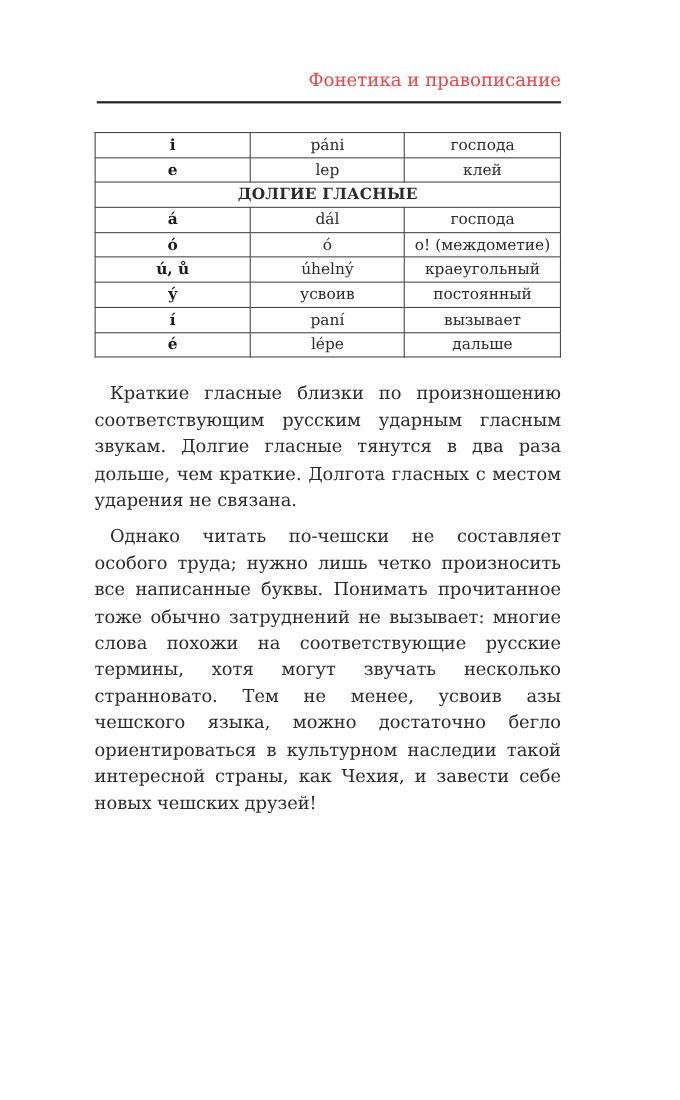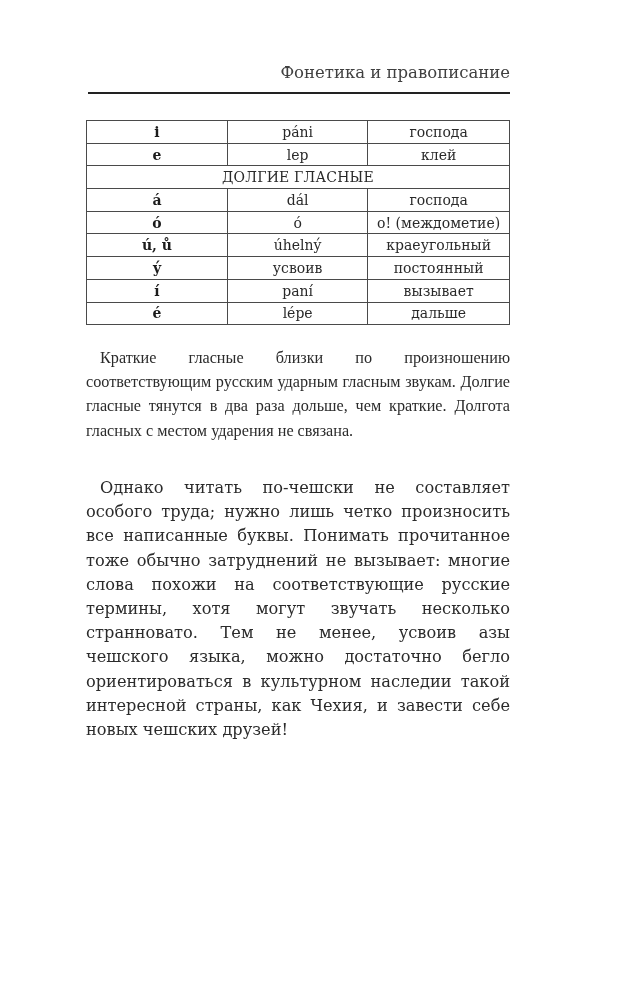--- a/index.html
+++ b/index.html
@@ -1,33 +1,33 @@
 <!DOCTYPE html>
 <html><head>
 <meta charset="utf-8">
 <style>
   html, body { margin: 0; padding: 0; background: #ffffff; }
   body { width: 618px; height: 1000px; position: relative; overflow: hidden;
          font-family: "DejaVu Serif", "Liberation Serif", serif; color: #2a2a2a; }
   .running-head { position: absolute; left: 88px; top: 63px; width: 422px; text-align: right;
-                  font-size: 16.5px; color: #404040; letter-spacing: 0; }
+                  font-size: 16.5px; color: #ef4444; letter-spacing: 0; }
   .head-rule { position: absolute; left: 88px; top: 92px; width: 422px; height: 0;
                border-top: 2px solid #222; }
   table.vowels { position: absolute; left: 86px; top: 120px; width: 424px;
                  border-collapse: collapse; font-size: 14px; }
   table.vowels td { border: 1px solid #4a4a4a; height: 21.7px; padding: 0; text-align: center;
                     vertical-align: middle; line-height: 1; }
   table.vowels td.c1 { width: 141px; font-weight: bold; color: #1c1c1c; }
   table.vowels td.c2 { width: 140px; text-align: center; }
   table.vowels td.c3 { width: 141px; }
-  table.vowels td.section { font-weight: normal; letter-spacing: 0.2px; margin-top: 28px; }
+  table.vowels td.section { font-weight: bold; letter-spacing: 0.2px; margin-top: 28px; }
   .para { position: absolute; left: 86px; width: 424px; font-size: 16.2px; line-height: 24.2px;
           text-align: justify; color: #2b2b2b; }
   .para p { margin: 0; text-indent: 14px; }
-  .p1 { top: 346px; font-family: Liberation Serif, serif; }
+  .p1 { top: 346px; }
   .p2 { top: 476px; }
 </style>
 </head>
 <body>
 
 <div class="running-head">Фонетика и правописание</div>
 <div class="head-rule"></div>
 
 <table class="vowels">
   <tbody>

